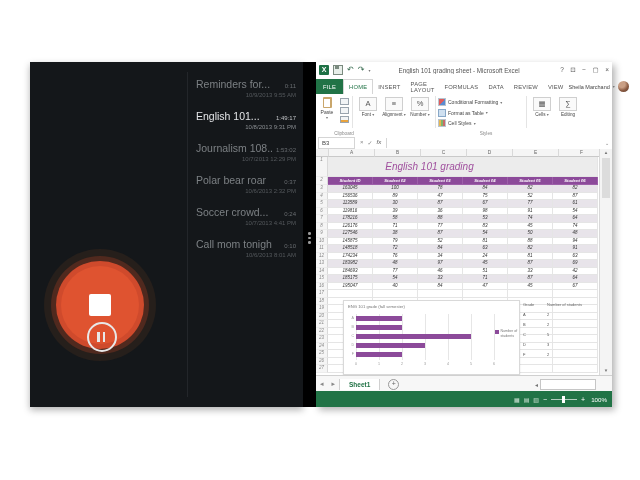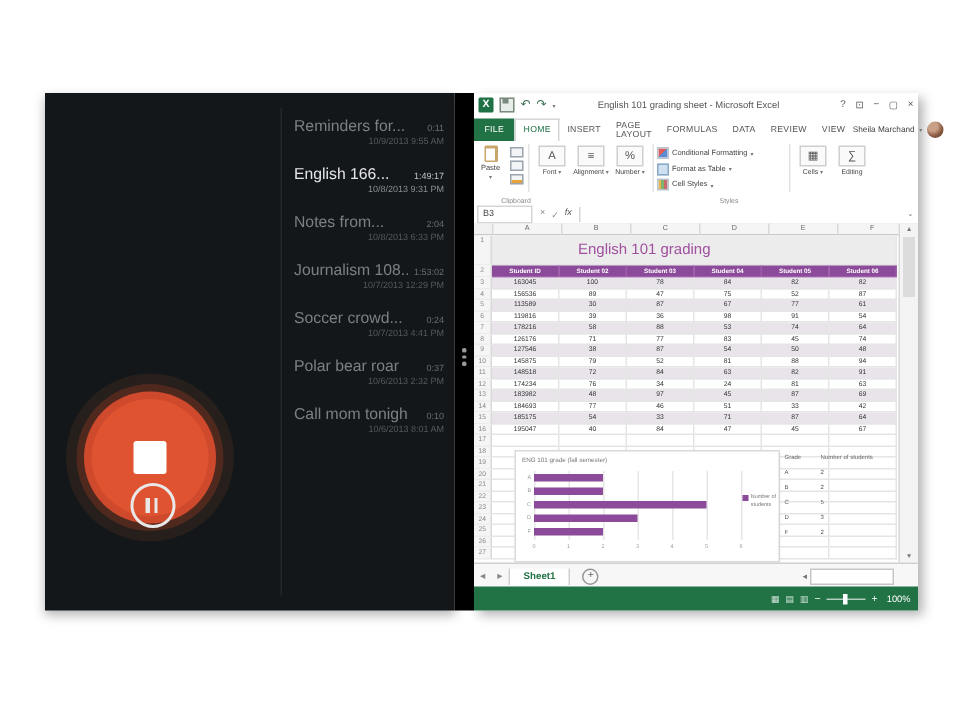--- a/index.html
+++ b/index.html
@@ -86,21 +86,21 @@
            padding-left:3px;line-height:10px;}
   .fb-btns{display:flex;gap:4px;font-size:6px;color:#888;padding:0 5px;}
   .fb-fx{font-style:italic;color:#555;}
   .fb-field{flex:1;height:10px;border-left:1px solid #d5d5d5;background:#fff;}
   .fb-chev{width:10px;font-size:5px;color:#777;text-align:center;}
   .colheads{position:absolute;top:87px;left:0;height:8px;display:flex;background:#f5f5f5;}
   .corner{width:12px;border-right:1px solid #d9d9d9;border-bottom:1px solid #c9c9c9;background:#f0f0f0;}
   .chead{width:45px;border-right:1px solid #d9d9d9;border-bottom:1px solid #c9c9c9;font-size:4.8px;
          color:#666;text-align:center;line-height:8px;}
   .gridwrap{position:absolute;top:95px;left:0;width:282px;height:218px;background:#fff;overflow:hidden;}
-  .grow{display:flex;height:7.5px;box-sizing:border-box;}
+  .grow{display:flex;height:7.5px;box-sizing:border-box;font-style:italic;}
   .grow.h1{height:20px;} .grow.h2{height:8px;}
   .rnum{width:12px;flex:none;background:#f5f5f5;border-right:1px solid #d9d9d9;border-bottom:1px solid #ececec;
         font-size:4.5px;color:#888;text-align:center;box-sizing:border-box;overflow:hidden;}
   .h1 .rnum{line-height:19px;} .h2 .rnum{line-height:7px;} 
   .grow .rnum{line-height:6.5px;}
   .gcell{width:45px;flex:none;border-right:1px solid #e5e5e5;border-bottom:1px solid #e5e5e5;font-size:4.5px;
          color:#333;text-align:center;line-height:6.5px;box-sizing:border-box;overflow:hidden;}
   .gcell.band{background:#e8e4ea;}
   .title-cell{width:270px;background:#ececec;color:#a0509e;font-size:10px;line-height:19px;
               padding-right:66px;box-sizing:border-box;}
@@ -168,52 +168,45 @@
     <div class="rec-list">
         <div class="rec-item">
           <div class="rec-row">
             <div class="rec-title">Reminders for...</div>
             <div class="rec-dur">0:11</div>
           </div>
           <div class="rec-date">10/9/2013 9:55 AM</div>
         </div>
         <div class="rec-item sel">
           <div class="rec-row">
-            <div class="rec-title">English 166...</div>
+            <div class="rec-title">English 101...</div>
             <div class="rec-dur">1:49:17</div>
           </div>
           <div class="rec-date">10/8/2013 9:31 PM</div>
-        </div>
-        <div class="rec-item">
-          <div class="rec-row">
-            <div class="rec-title">Notes from...</div>
-            <div class="rec-dur">2:04</div>
-          </div>
-          <div class="rec-date">10/8/2013 6:33 PM</div>
         </div>
         <div class="rec-item">
           <div class="rec-row">
             <div class="rec-title">Journalism 108...</div>
             <div class="rec-dur">1:53:02</div>
           </div>
           <div class="rec-date">10/7/2013 12:29 PM</div>
         </div>
         <div class="rec-item">
           <div class="rec-row">
+            <div class="rec-title">Polar bear roar</div>
+            <div class="rec-dur">0:37</div>
+          </div>
+          <div class="rec-date">10/6/2013 2:32 PM</div>
+        </div>
+        <div class="rec-item">
+          <div class="rec-row">
             <div class="rec-title">Soccer crowd...</div>
             <div class="rec-dur">0:24</div>
           </div>
           <div class="rec-date">10/7/2013 4:41 PM</div>
-        </div>
-        <div class="rec-item">
-          <div class="rec-row">
-            <div class="rec-title">Polar bear roar</div>
-            <div class="rec-dur">0:37</div>
-          </div>
-          <div class="rec-date">10/6/2013 2:32 PM</div>
         </div>
         <div class="rec-item">
           <div class="rec-row">
             <div class="rec-title">Call mom tonight</div>
             <div class="rec-dur">0:10</div>
           </div>
           <div class="rec-date">10/6/2013 8:01 AM</div>
         </div>
       </div>
   </div>

